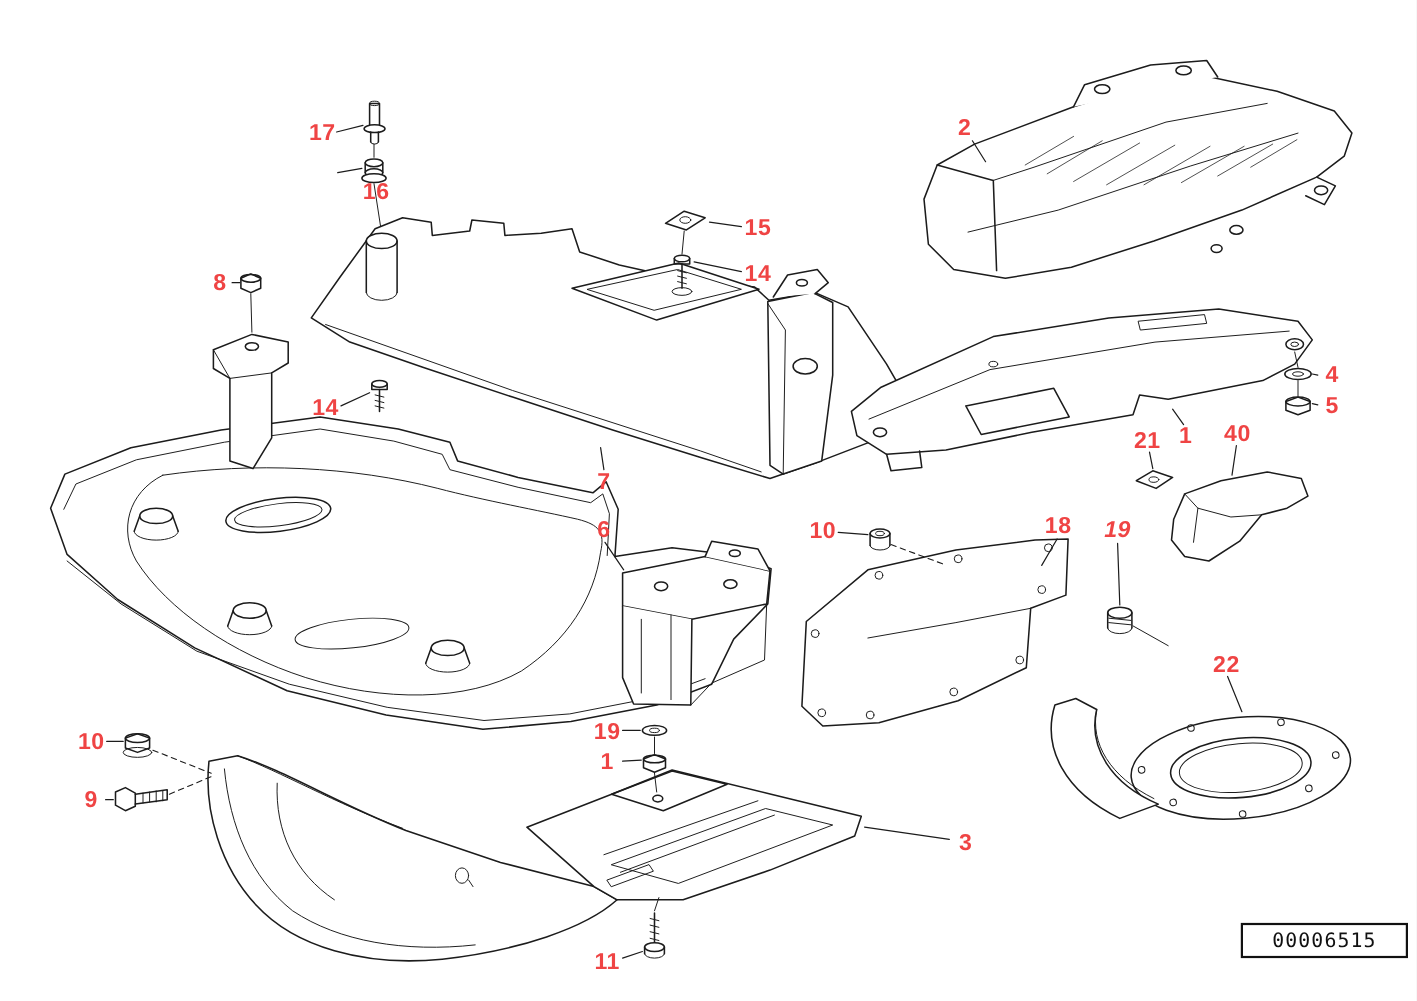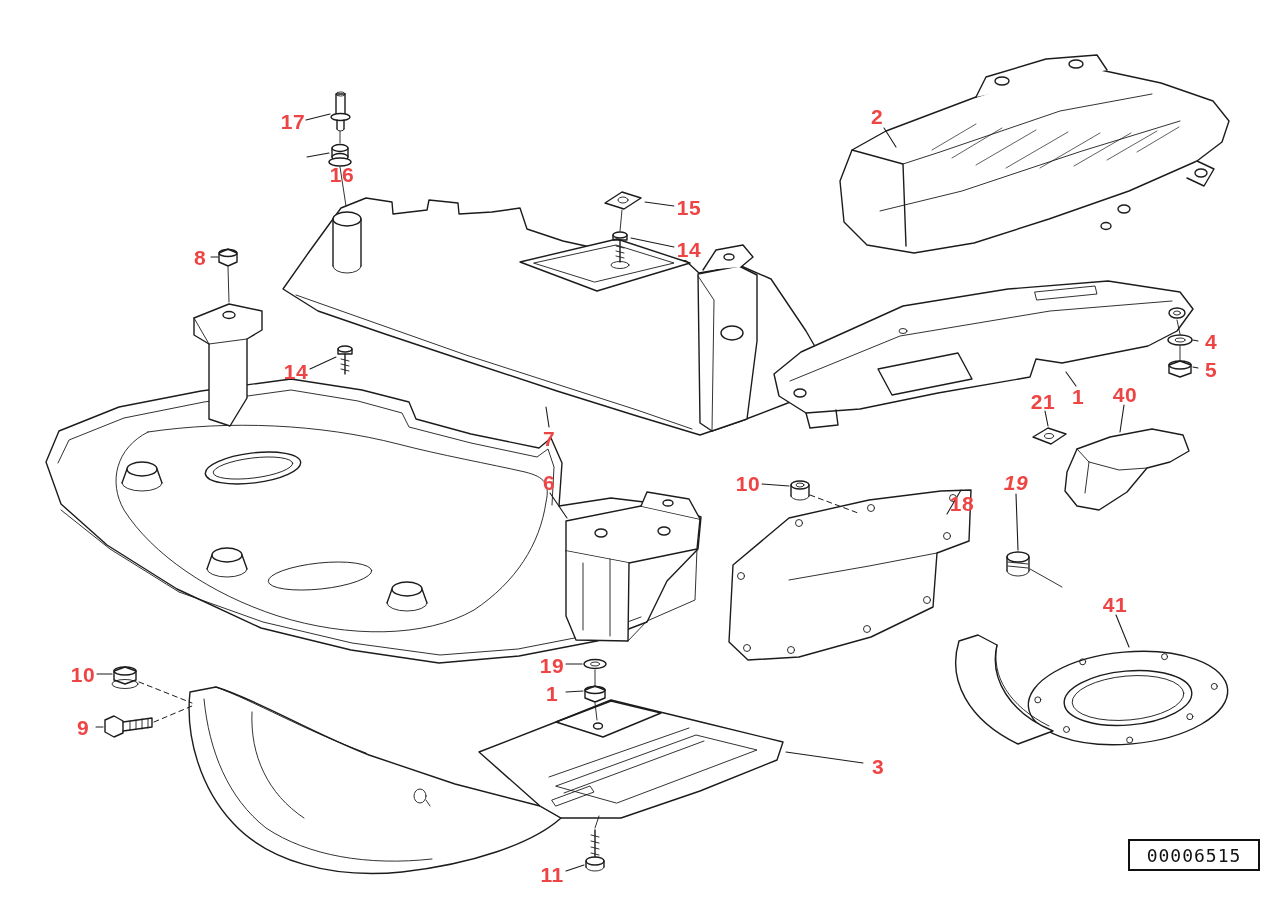--- a/index.html
+++ b/index.html
@@ -18,21 +18,21 @@
   #art .hatch{stroke-width:0.7;}
   #art .dash{stroke-dasharray:5 4;stroke-width:1;}
   #art g.leader path{stroke-width:1.1;}
   .callout{
     position:absolute;transform:translate(-50%,-50%);
     font-weight:bold;font-size:21px;line-height:1;color:#ef4444;
     font-family:"Liberation Sans",sans-serif;letter-spacing:.5px;
     user-select:none;
   }
   .stamp{
-    position:absolute;left:1128px;top:839px;width:132px;height:32px;
+    position:absolute;left:1128px;top:839px;width:152px;height:32px;
     border:2px solid #111;box-sizing:border-box;
     display:flex;align-items:center;justify-content:center;
     font-family:"DejaVu Sans Mono",monospace;font-size:18px;
     letter-spacing:1px;color:#111;background:#fff;
   }
 </style>
 </head>
 <body>
 
 <div id="stage">
@@ -301,23 +301,23 @@
       <div class="callout" style="left: 877px; top: 116px;">2</div>
       <div class="callout" style="left: 296px; top: 371px;">14</div>
       <div class="callout" style="left: 1211px; top: 341px;">4</div>
       <div class="callout" style="left: 1211px; top: 369px;">5</div>
       <div class="callout" style="left: 1078px; top: 396px;">1</div>
       <div class="callout" style="left: 1043px; top: 401px; text-align: right;">21</div>
       <div class="callout" style="left: 1125px; top: 394px;">40</div>
       <div class="callout" style="left: 549px; top: 438px;">7</div>
       <div class="callout" style="left: 549px; top: 482px;">6</div>
       <div class="callout" style="left: 748px; top: 483px;">10</div>
-      <div class="callout" style="left: 962px; top: 503px; text-align: center;">18</div>
+      <div class="callout" style="left: 962px; top: 478px; text-align: center;">18</div>
       <div class="callout" style="left: 1016px; top: 482px; font-style: italic;">19</div>
-      <div class="callout" style="left: 1115px; top: 604px;">41</div>
+      <div class="callout" style="left: 1115px; top: 604px;">22</div>
       <div class="callout" style="left: 83px; top: 674px;">10</div>
       <div class="callout" style="left: 83px; top: 727px;">9</div>
       <div class="callout" style="left: 552px; top: 665px;">19</div>
       <div class="callout" style="left: 552px; top: 693px;">1</div>
       <div class="callout" style="left: 878px; top: 766px;">3</div>
       <div class="callout" style="left: 552px; top: 874px;">11</div>
     </div>
 
   <div class="stamp">00006515</div>
 </div>

